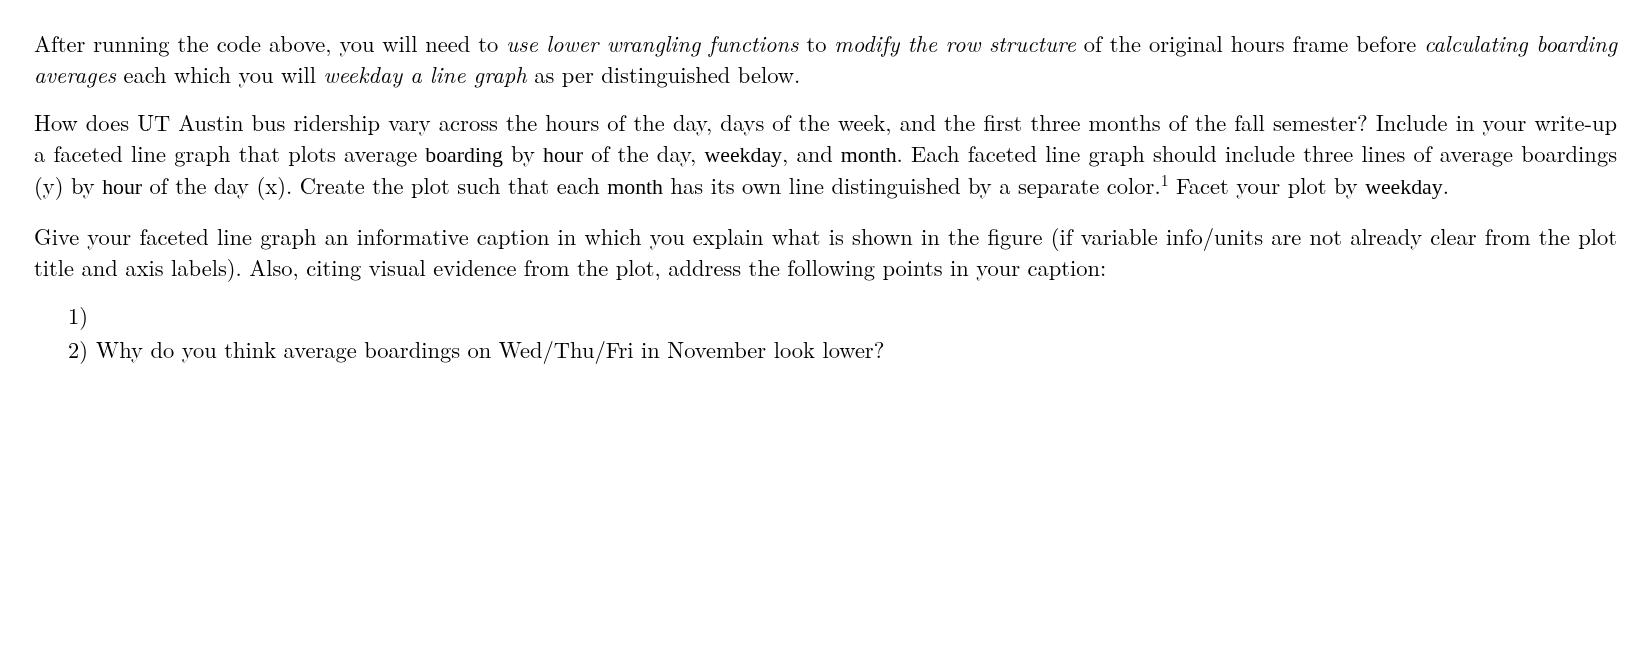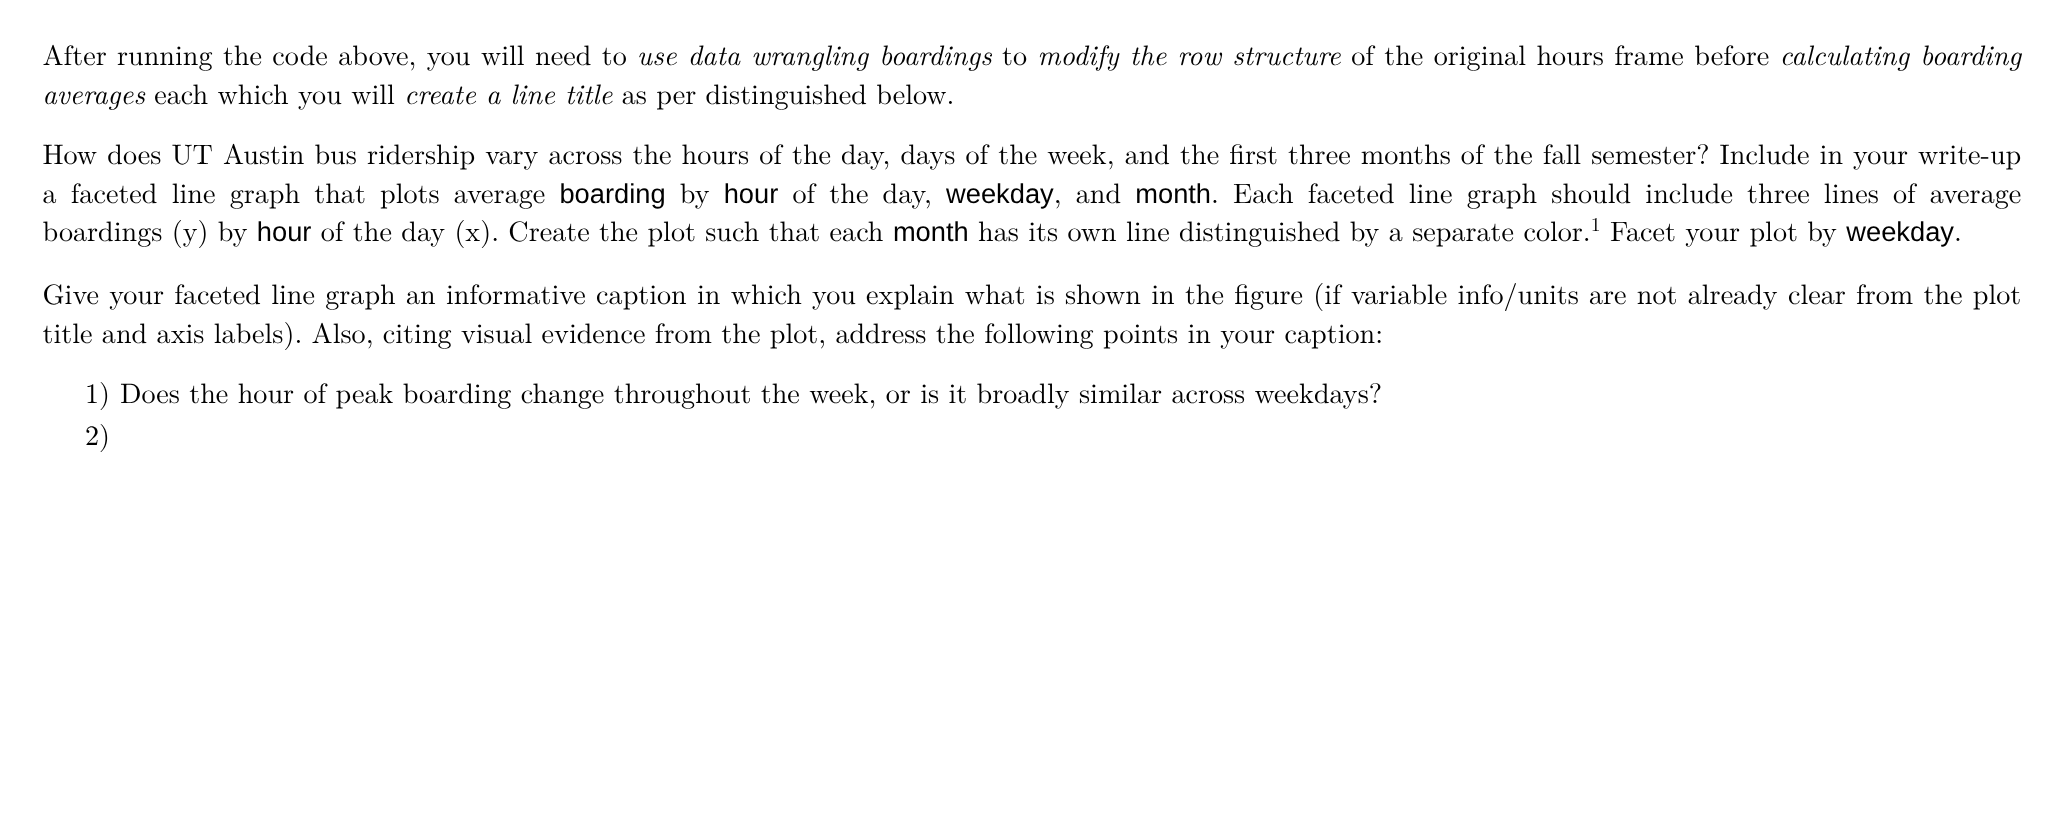--- a/index.html
+++ b/index.html
@@ -13,21 +13,21 @@
     width: 1651px;
     box-sizing: border-box;
   }
   p {
     margin: 0 0 18px 0;
     text-align: justify;
   }
   .it { font-style: italic; }
   .bf { font-weight: normal; }
   .tt {
-    font-family: Liberation Sans, sans-serif;
+    font-family: Liberation Serif, serif;
     font-size: 0.97em;
   }
   sup.fn {
     font-size: 0.7em;
     vertical-align: super;
     line-height: 0;
   }
   .enum {
     margin: 4px 0 0 28px;
   }
@@ -38,32 +38,32 @@
   }
   .enum-num {
     min-width: 26px;
     text-align: right;
   }
 </style>
 </head>
 <body>
 
 <p>
-  <span>After running the code above, you will need to </span><span class="it">use data wrangling boardings</span><span> to </span><span class="it">modify the row structure</span><span> of the original hours frame before </span><span class="it">calculating boarding averages</span><span> each which you will </span><span class="it">create a line title</span><span> as per distinguished below.</span>
+  <span>After running the code above, you will need to </span><span class="it">use lower wrangling functions</span><span> to </span><span class="it">modify the row structure</span><span> of the original hours frame before </span><span class="it">calculating boarding averages</span><span> each which you will </span><span class="it">weekday a line graph</span><span> as per distinguished below.</span>
 </p>
 
 <p>
   <span>How does UT Austin bus ridership vary across the hours of the day, days of the week, and the first three months of the fall semester? Include in your write-up </span><span class="bf">a faceted line graph</span><span> that plots average </span><span class="tt">boarding</span><span> by </span><span class="tt">hour</span><span> of the day, </span><span class="tt">weekday</span><span>, and </span><span class="tt">month</span><span>. Each faceted line graph should include three lines of </span><span class="bf">average boardings</span><span> (y) by </span><span class="tt">hour</span><span> of the day (x). Create the plot such that each </span><span class="tt">month</span><span> has its own line distinguished by a separate color.</span><sup class="fn">1</sup><span> Facet your plot by </span><span class="tt">weekday</span><span>.</span>
 </p>
 
 <p>
   <span>Give your faceted line graph an informative caption in which you explain what is shown in the figure (if variable info/units are not already clear from the plot title and axis labels). Also, citing visual evidence from the plot, address the following points in your caption:</span>
 </p>
 
 <div class="enum">
   <div class="enum-row">
     <div class="enum-num">1)</div>
-    <div>Does the hour of peak boarding change throughout the week, or is it broadly similar across weekdays?</div>
   </div>
   <div class="enum-row">
     <div class="enum-num">2)</div>
+    <div>Why do you think average boardings on Wed/Thu/Fri in November look lower?</div>
   </div>
 </div>
 
 </body></html>

